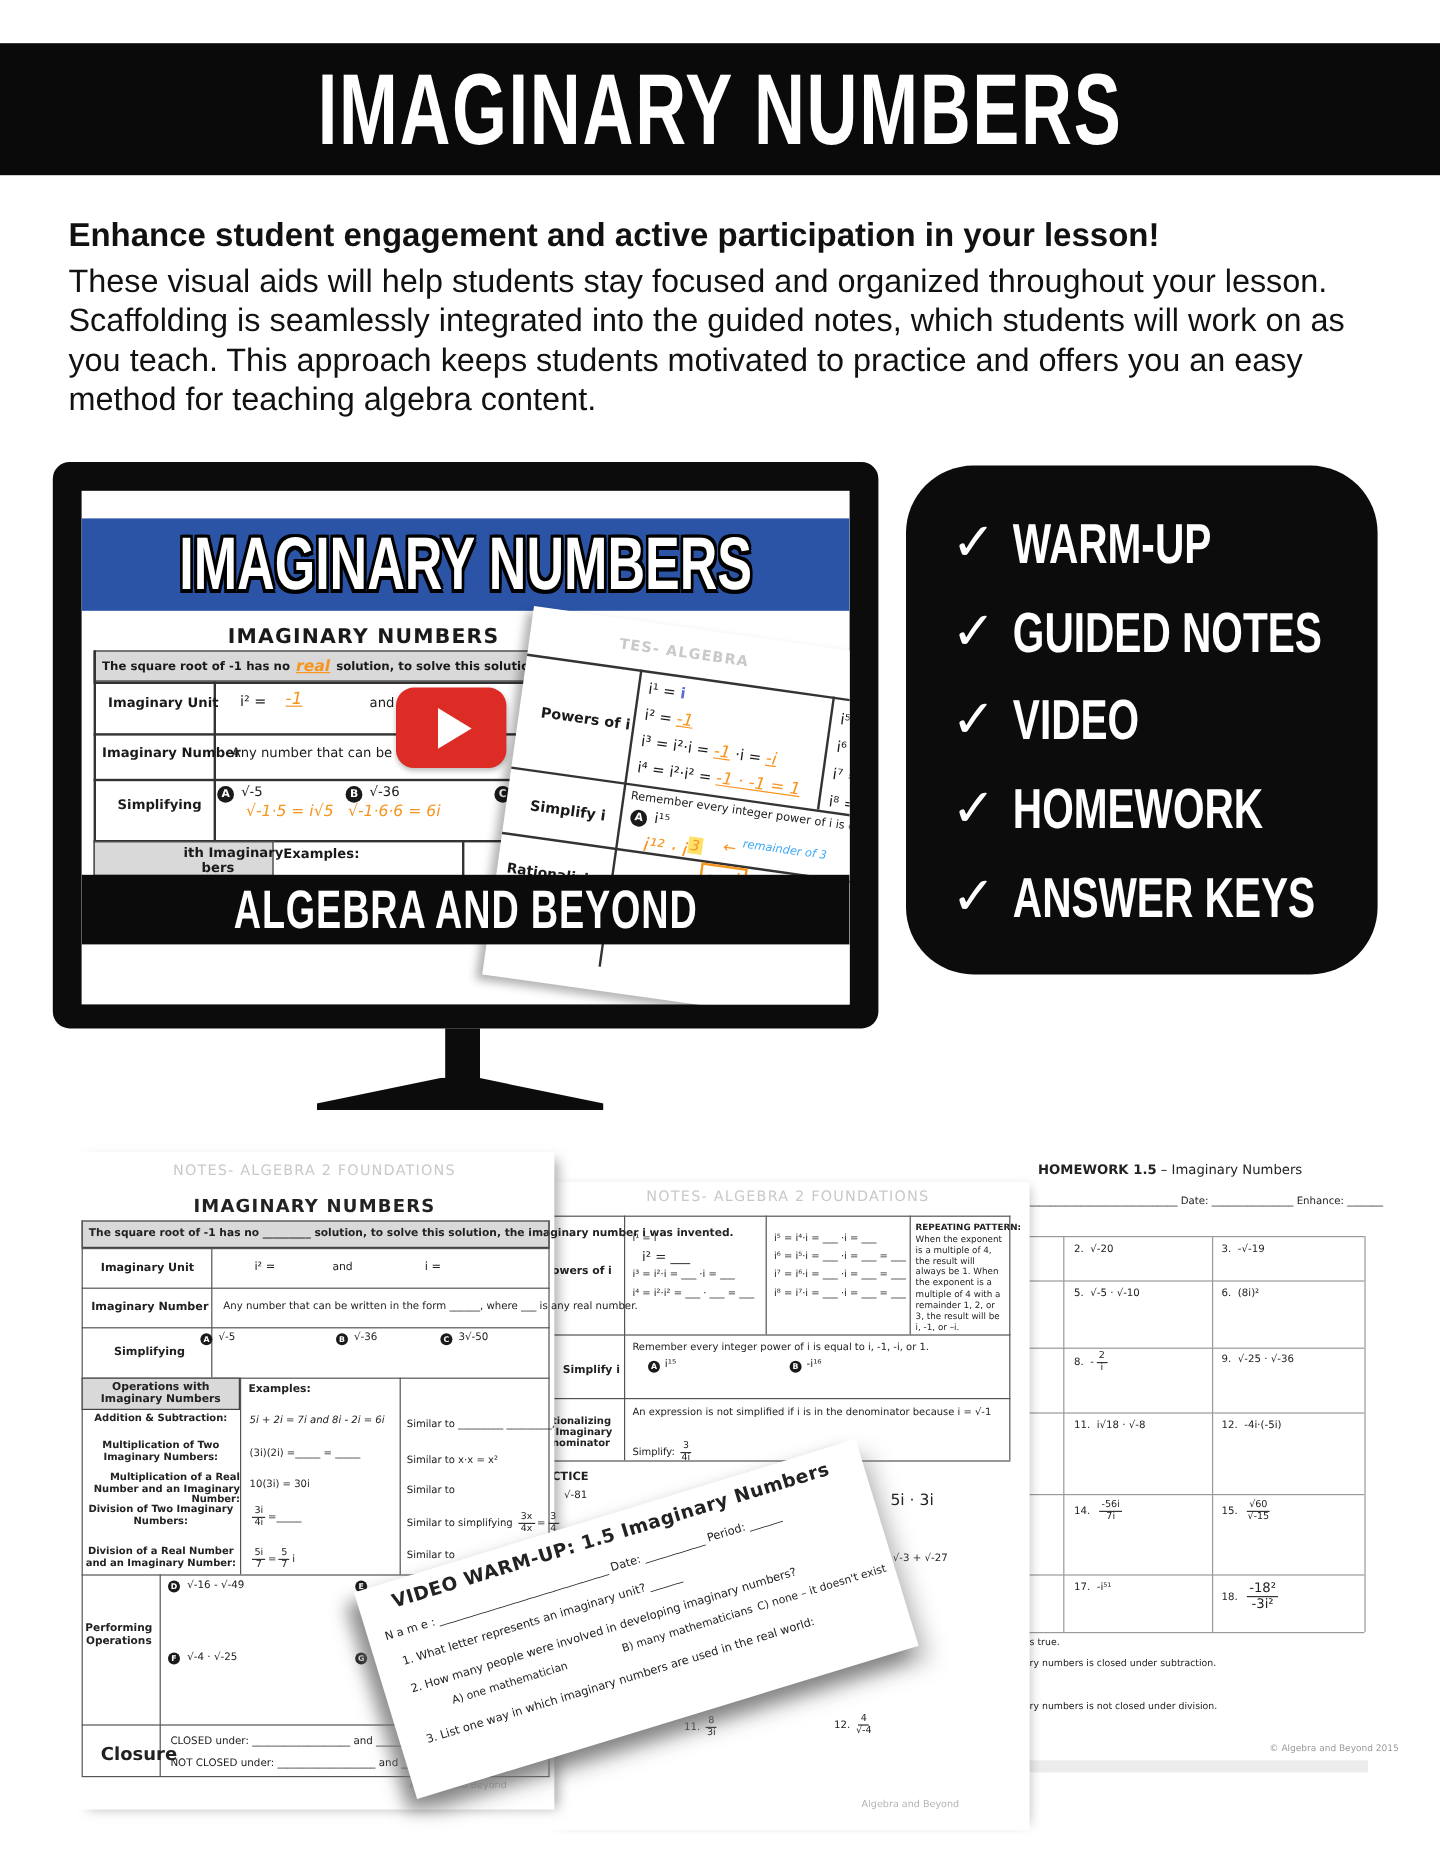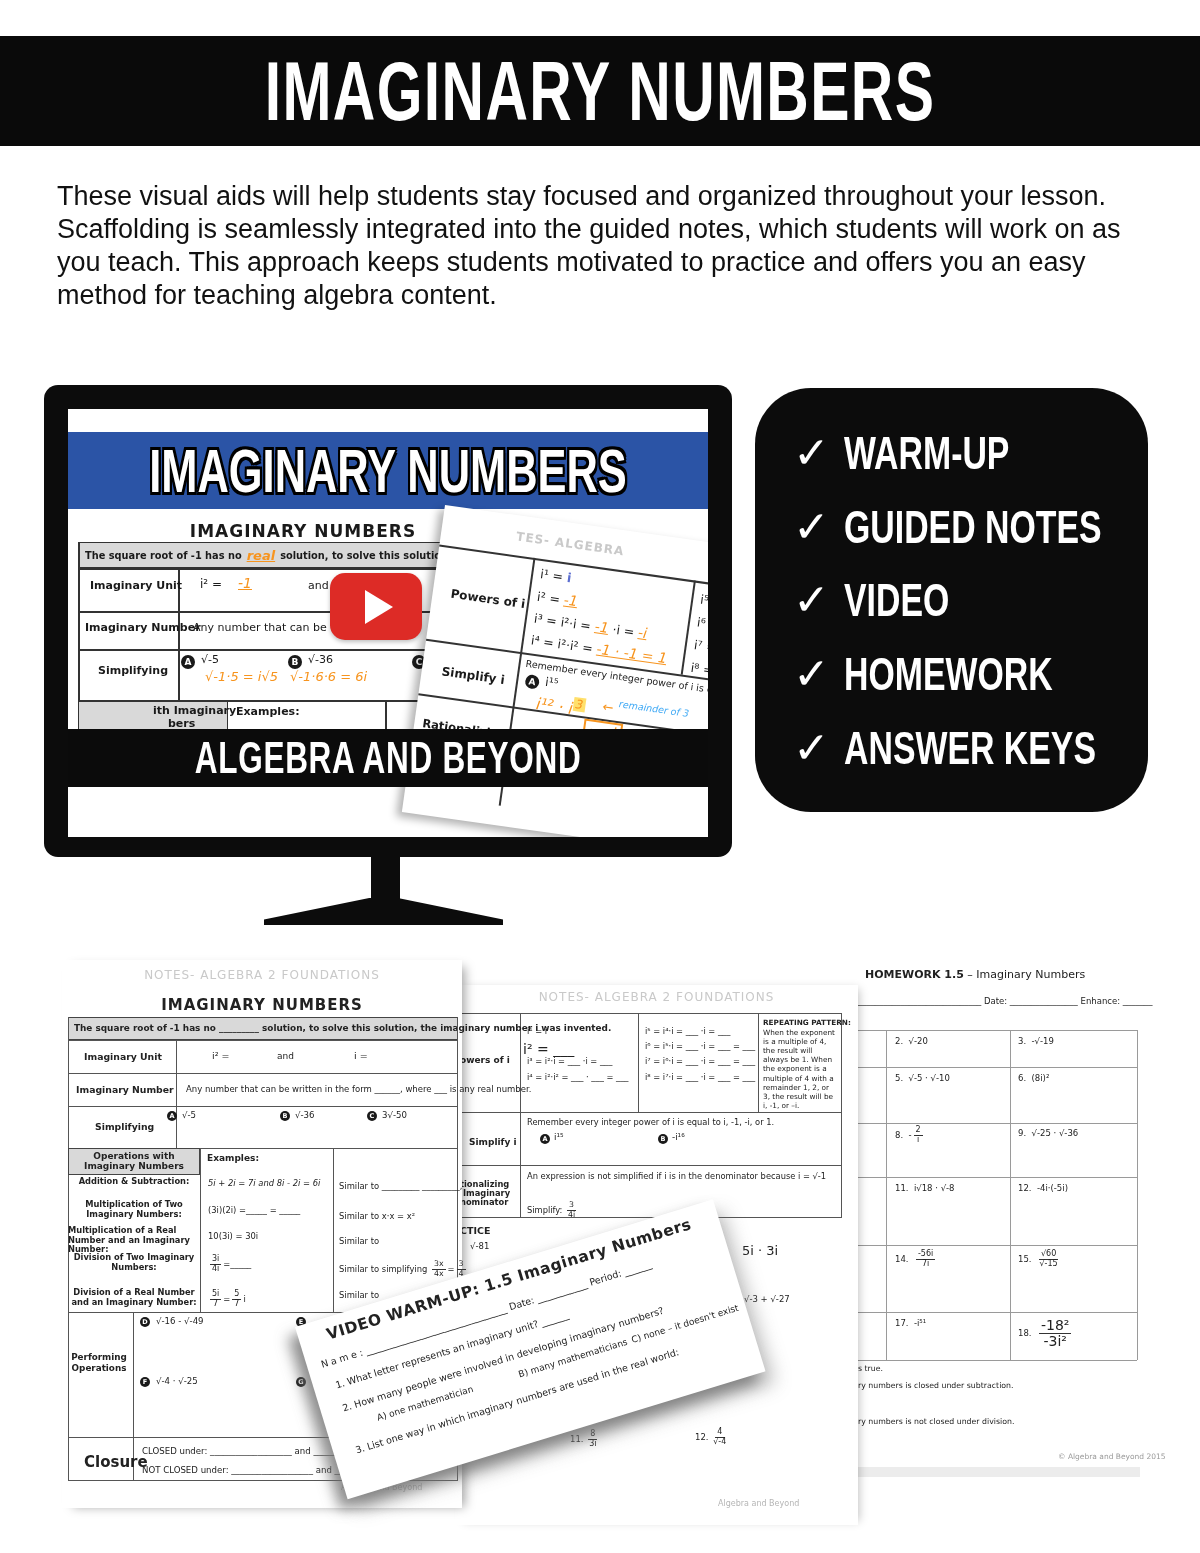--- a/index.html
+++ b/index.html
@@ -88,20 +88,21 @@
 </head>
 <body>
 
 <div class="page">
 
   <div class="top-banner">
     <span class="hl cond">IMAGINARY NUMBERS</span>
   </div>
 
   <div class="intro">
+    <h2>Enhance student engagement and active participation in your lesson!</h2>
     <p>These visual aids will help students stay focused and organized throughout your lesson. Scaffolding is seamlessly integrated into the guided notes, which students will work on as you teach. This approach keeps students motivated to practice and offers you an easy method for teaching algebra content.</p>
   </div>
 
   <div class="monitor">
     <div class="screen">
       <div class="screen-banner">
         <span class="hl cond">IMAGINARY NUMBERS</span>
       </div>
 
       <div class="ws1">
@@ -210,21 +211,21 @@
     <div class="line" style="left:0;top:28px;width:387px;height:1px"></div>
     <div class="line" style="left:0;top:127px;width:387px;height:1px"></div>
     <div class="line" style="left:0;top:180px;width:387px;height:1px"></div>
     <div class="line" style="left:0;top:232px;width:387px;height:1px"></div>
     <div class="line" style="left:65px;top:28px;width:1px;height:204px"></div>
     <div class="line" style="left:183px;top:28px;width:1px;height:99px"></div>
     <div class="line" style="left:303px;top:28px;width:1px;height:99px"></div>
     <div class="line" style="left:386px;top:28px;width:1px;height:204px"></div>
     <span class="t small-b" style="left:5px;top:70px;font-size:9px">owers of i</span>
     <span class="t" style="left:72px;top:41px;font-size:8.3px">i¹ = i</span>
-    <span class="t" style="left:68px;top:56px;font-size:14px">i² = ___</span>
+    <span class="t" style="left:80px;top:56px;font-size:11px">i² = ___</span>
     <span class="t" style="left:72px;top:71px;font-size:8.3px">i³ = i²·i = ___ ·i = ___</span>
     <span class="t" style="left:72px;top:87px;font-size:8.3px">i⁴ = i²·i² = ___ · ___ = ___</span>
     <span class="t" style="left:190px;top:41px;font-size:8.3px">i⁵ = i⁴·i = ___ ·i = ___</span>
     <span class="t" style="left:190px;top:56px;font-size:8.3px">i⁶ = i⁵·i = ___ ·i = ___ = ___</span>
     <span class="t" style="left:190px;top:71px;font-size:8.3px">i⁷ = i⁶·i = ___ ·i = ___ = ___</span>
     <span class="t" style="left:190px;top:87px;font-size:8.3px">i⁸ = i⁷·i = ___ ·i = ___ = ___</span>
     <span class="t small-b" style="left:308px;top:33px;font-size:7.3px">REPEATING PATTERN:</span>
     <div class="t" style="left:308px;top:43px;width:75px;font-size:7.3px;white-space:normal;line-height:1.25">When the exponent is a multiple of 4, the result will always be 1. When the exponent is a multiple of 4 with a remainder 1, 2, or 3, the result will be i, -1, or –i.</div>
     <span class="t" style="left:72px;top:132px;font-size:8.3px">Remember every integer power of i is equal to i, -1, -i, or 1.</span>
     <span class="t small-b" style="left:14px;top:152px;font-size:9px">Simplify i</span>
@@ -282,21 +283,21 @@
     <span class="t" style="left:168px;top:223px;font-size:8.5px"><span>12.</span>&nbsp;&nbsp;<span>-4i·(-5i)</span></span>
     <span class="t" style="left:45px;top:290px;font-size:8.5px"><span>14.</span>&nbsp;&nbsp;<span class="frac" style="font-size:8px">
           <span class="fn">-56i</span>
           <span>7i</span>
         </span></span>
     <span class="t" style="left:168px;top:290px;font-size:8.5px"><span>15.</span>&nbsp;&nbsp;<span class="frac" style="font-size:8px">
           <span class="fn">√60</span>
           <span>√-15</span>
         </span></span>
     <span class="t" style="left:45px;top:358px;font-size:8.5px"><span>17.</span>&nbsp;&nbsp;<span>-i⁵¹</span></span>
-    <span class="t" style="left:168px;top:358px;font-size:8.5px"><span>18.</span>&nbsp;&nbsp;<span class="frac" style="font-size:14px">
+    <span class="t" style="left:168px;top:358px;font-size:8.5px"><span>18.</span>&nbsp;&nbsp;<span class="frac" style="font-size:11px">
           <span class="fn">-18²</span>
           <span>-3i²</span>
         </span></span>
     <span class="t" style="left:8px;top:404px;font-size:7.8px">s true.</span>
     <span class="t" style="left:8px;top:421px;font-size:7.8px">ry numbers is closed under subtraction.</span>
     <span class="t" style="left:8px;top:457px;font-size:7.8px">ry numbers is not closed under division.</span>
     <span class="t" style="left:208px;top:492px;font-size:7.5px;color:#9a9a9a">© Algebra and Beyond 2015</span>
     <div class="t" style="left:0;top:507px;width:290px;height:10px;background:#ececec"></div>
   </div>
 
@@ -330,21 +331,21 @@
     <div class="line" style="left:138px;top:188px;width:1px;height:164px"></div>
     <div class="line" style="left:271px;top:188px;width:1px;height:164px"></div>
     <div class="t" style="left:6px;top:191px;width:132px;text-align:center;font-weight:700;font-size:9px;white-space:normal;line-height:1.15">Operations with Imaginary Numbers</div>
     <span class="t small-b" style="left:145px;top:193px;font-size:9px">Examples:</span>
     <div class="t small-b" style="left:6px;top:217px;width:132px;text-align:center;font-size:8.3px;white-space:normal;line-height:1.15">Addition &amp; Subtraction:</div>
     <span class="t" style="left:146px;top:218px;font-size:8.4px;font-style:italic">5i + 2i = 7i   and   8i - 2i = 6i</span>
     <span class="t" style="left:277px;top:221px;font-size:8.4px">Similar to _________  _________,</span>
     <div class="t small-b" style="left:6px;top:240px;width:132px;text-align:center;font-size:8.3px;white-space:normal;line-height:1.15">Multiplication of Two Imaginary Numbers:</div>
     <span class="t" style="left:146px;top:245px;font-size:8.4px">(3i)(2i) =_____ = _____</span>
     <span class="t" style="left:277px;top:251px;font-size:8.4px">Similar to  x·x = x²</span>
-    <div class="t small-b" style="left:6px;top:266px;width:132px;text-align:left;font-size:8.3px;white-space:normal;line-height:1.15">Multiplication of a Real Number and an Imaginary Number:</div>
+    <div class="t small-b" style="left:6px;top:266px;width:132px;text-align:right;font-size:8.3px;white-space:normal;line-height:1.15">Multiplication of a Real Number and an Imaginary Number:</div>
     <span class="t" style="left:146px;top:271px;font-size:8.4px">10(3i) = 30i</span>
     <span class="t" style="left:277px;top:276px;font-size:8.4px">Similar to</span>
     <div class="t small-b" style="left:6px;top:293px;width:132px;text-align:center;font-size:8.3px;white-space:normal;line-height:1.15">Division of Two Imaginary Numbers:</div>
     <span class="t" style="left:146px;top:295px;font-size:8.4px"><span class="frac" style="font-size:8px">
           <span class="fn">3i</span>
           <span>4i</span>
         </span><span>=_____</span></span>
     <span class="t" style="left:277px;top:300px;font-size:8.4px"><span>Similar to simplifying</span> <span class="frac" style="font-size:7.8px">
           <span class="fn">3x</span>
           <span>4x</span>

